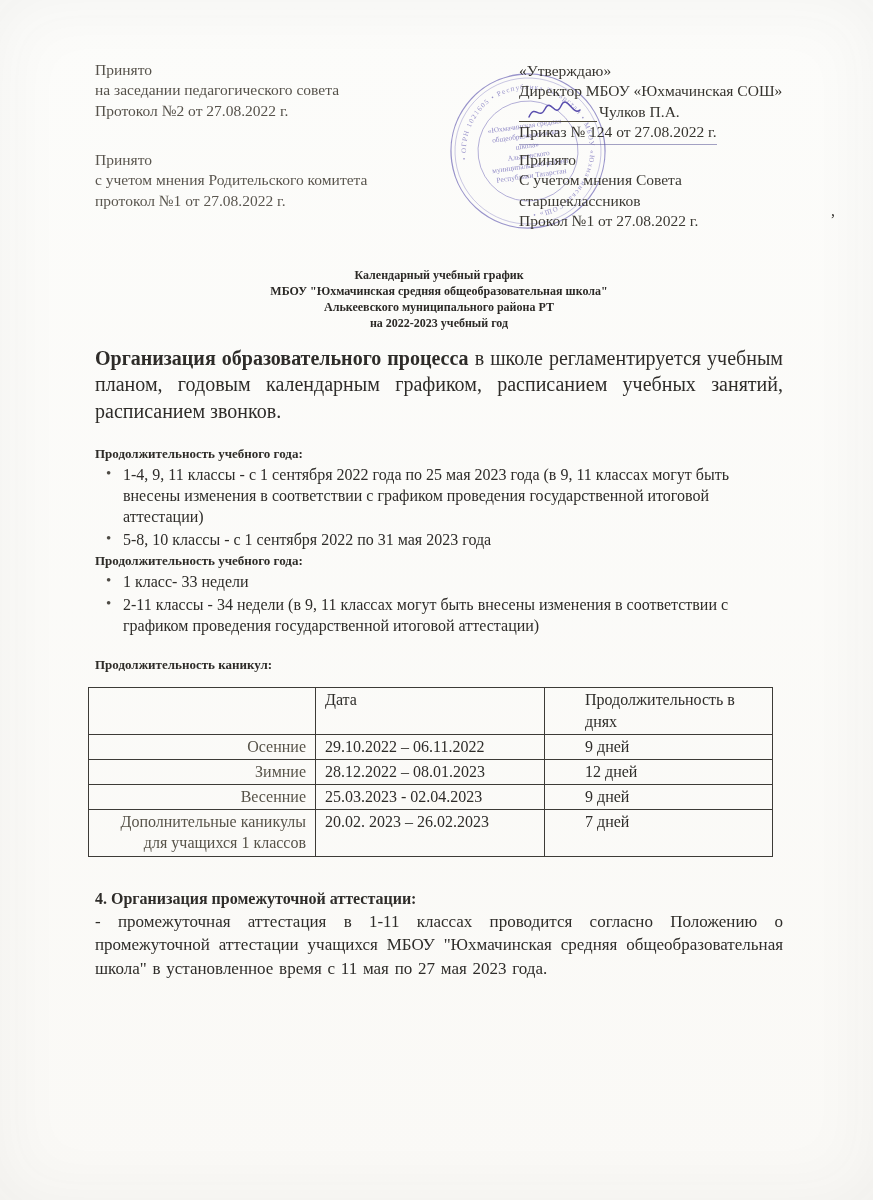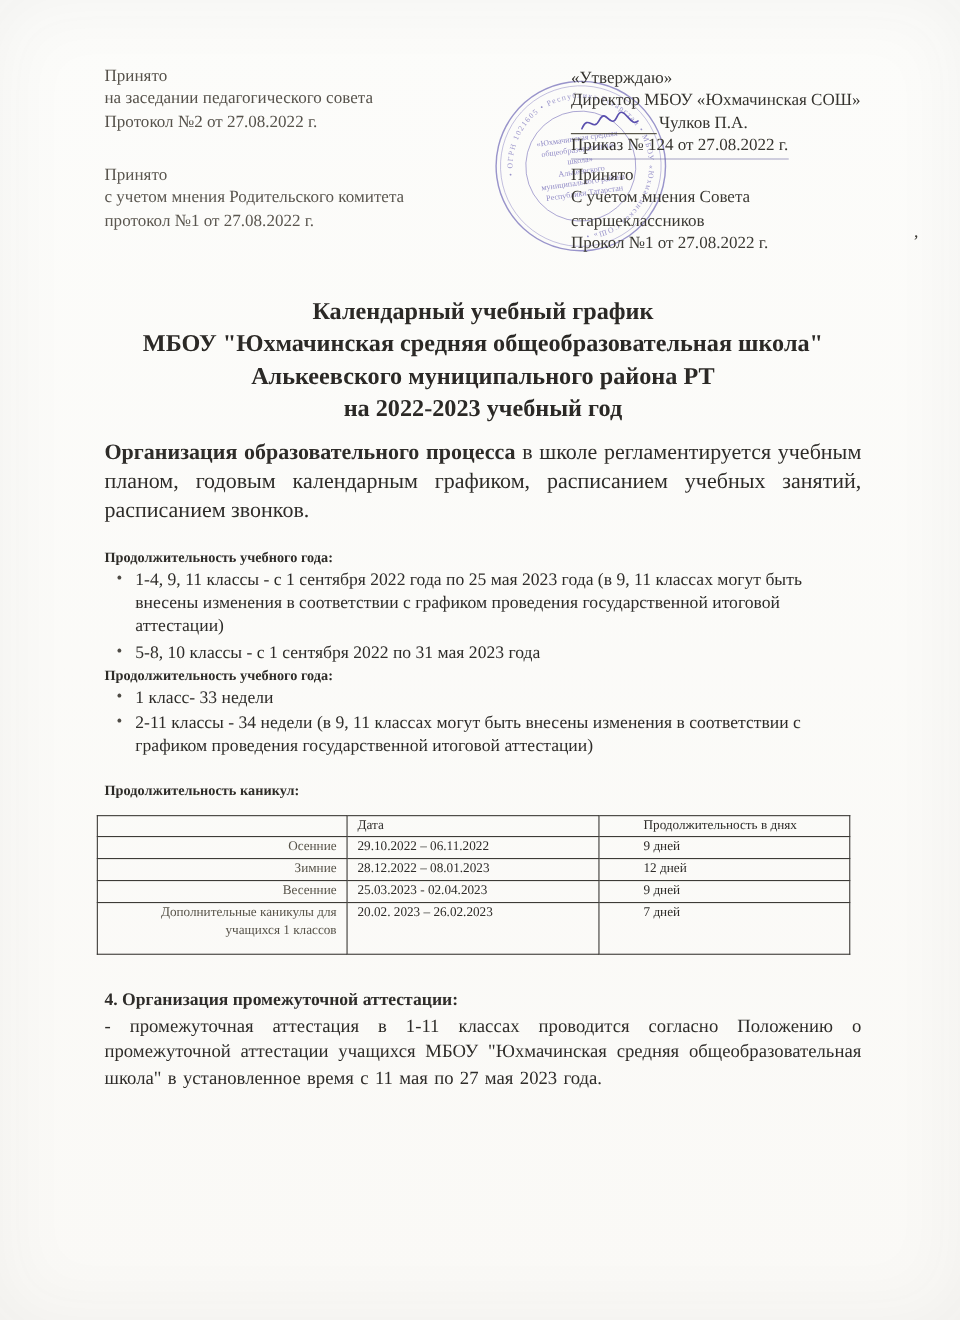--- a/index.html
+++ b/index.html
@@ -40,42 +40,42 @@
   .stamp {
     position: absolute; left: 447px; top: 70px;
     width: 162px; height: 162px;
     opacity: 0.82; pointer-events: none;
     transform: rotate(-8deg);
   }
 
   
   .content { position: absolute; top: 268px; left: 95px; width: 688px; }
 
-  .doc-title { text-align: center; font-weight: bold; font-size: 22px; line-height: 1.33; color: #2b2926; }
+  .doc-title { text-align: center; font-weight: bold; font-size: 12px; line-height: 1.33; color: #2b2926; }
 
   .para { margin: 13px 0 0 0; font-size: 20px; line-height: 1.33; text-align: justify; }
   .b { font-weight: bold; }
 
   .heading { margin: 21px 0 0 0; font-size: 13px; font-weight: bold; color: #2e2c28; }
   .heading.tight { margin-top: 1px; }
 
   ul.bullets { margin: 2px 0 0 0; padding: 0 0 0 28px; list-style: none; font-size: 16px; line-height: 1.33; }
   ul.bullets li { position: relative; margin: 0 0 2px 0; text-align: left; }
   ul.bullets li::before {
     content: "\2022";
     position: absolute; left: -17px; top: 0px;
     color: #4d4a44; font-size: 15px;
   }
 
   .holiday-table {
     border-collapse: collapse;
     margin: 14px 0 0 -7px;
     table-layout: fixed;
     width: 684px;
-    font-size: 12px;
+    font-size: 16px;
   }
   .holiday-table td {
     border: 1px solid #3d3b37;
     padding: 1px 9px 2px 9px;
     vertical-align: top;
     line-height: 1.32;
   }
   .holiday-table .c1 { width: 227px; }
   .holiday-table .c2 { width: 229px; }
   .holiday-table .c3 { width: 228px; padding-left: 40px; }

